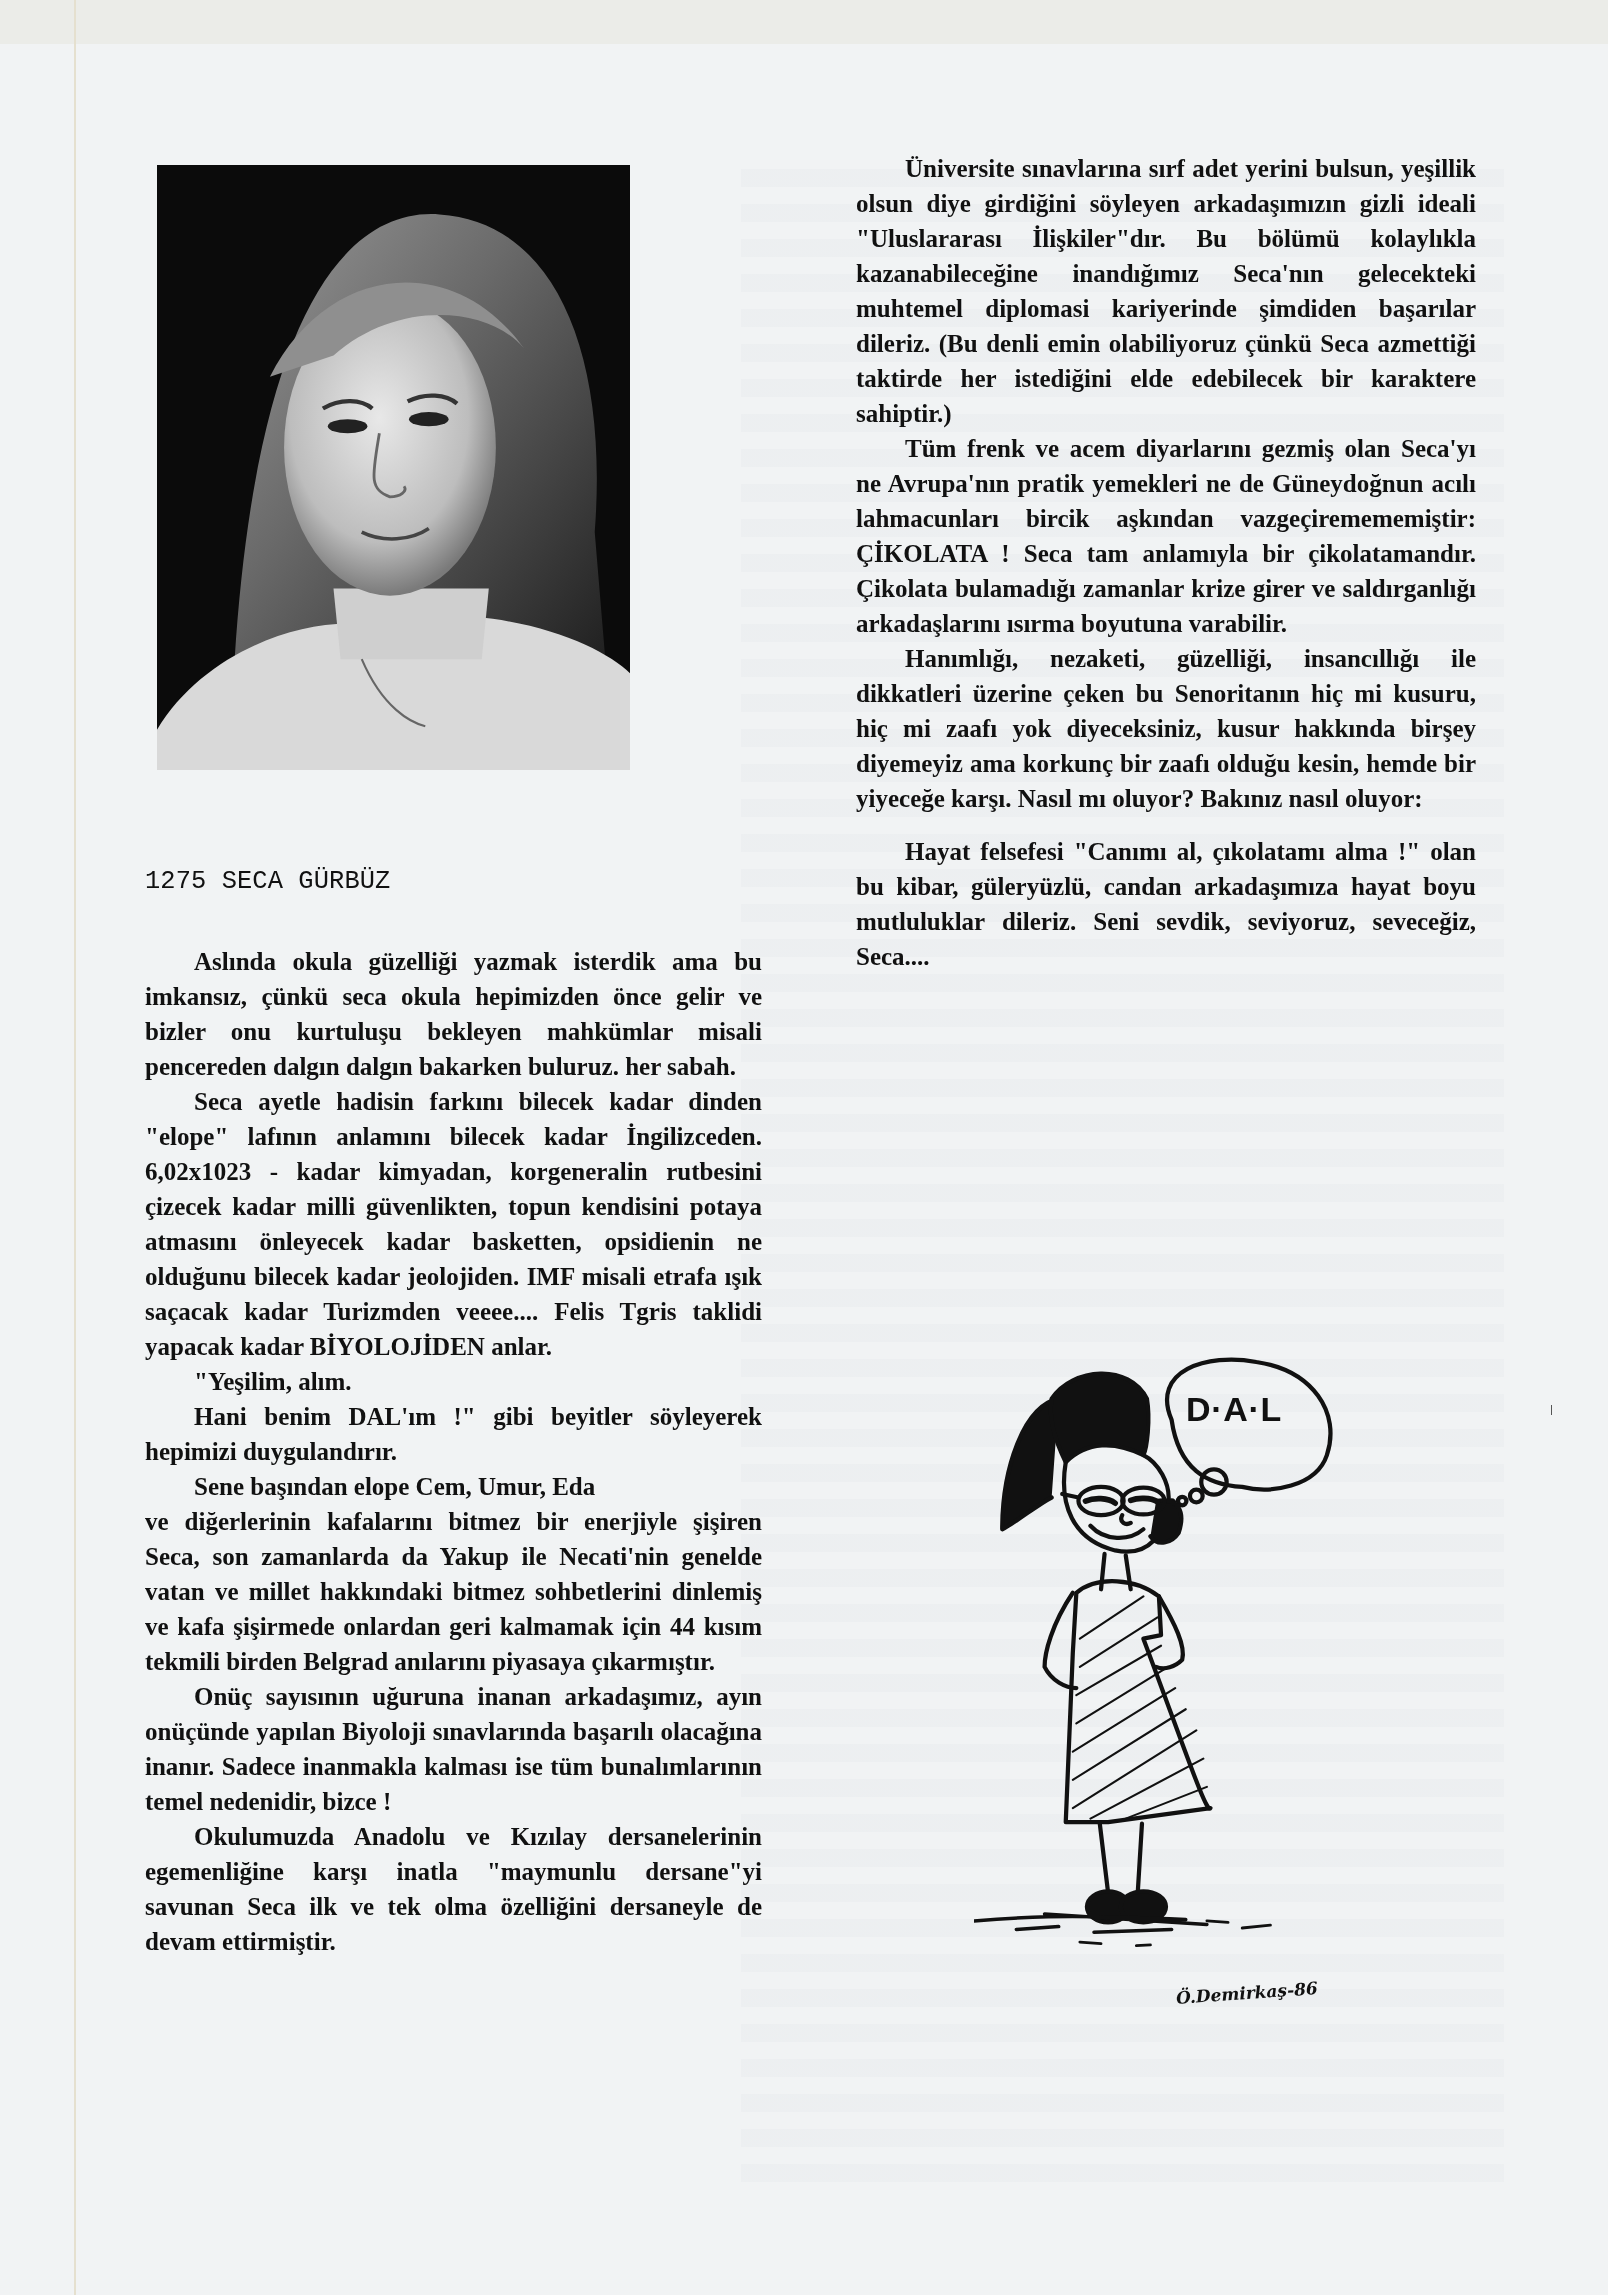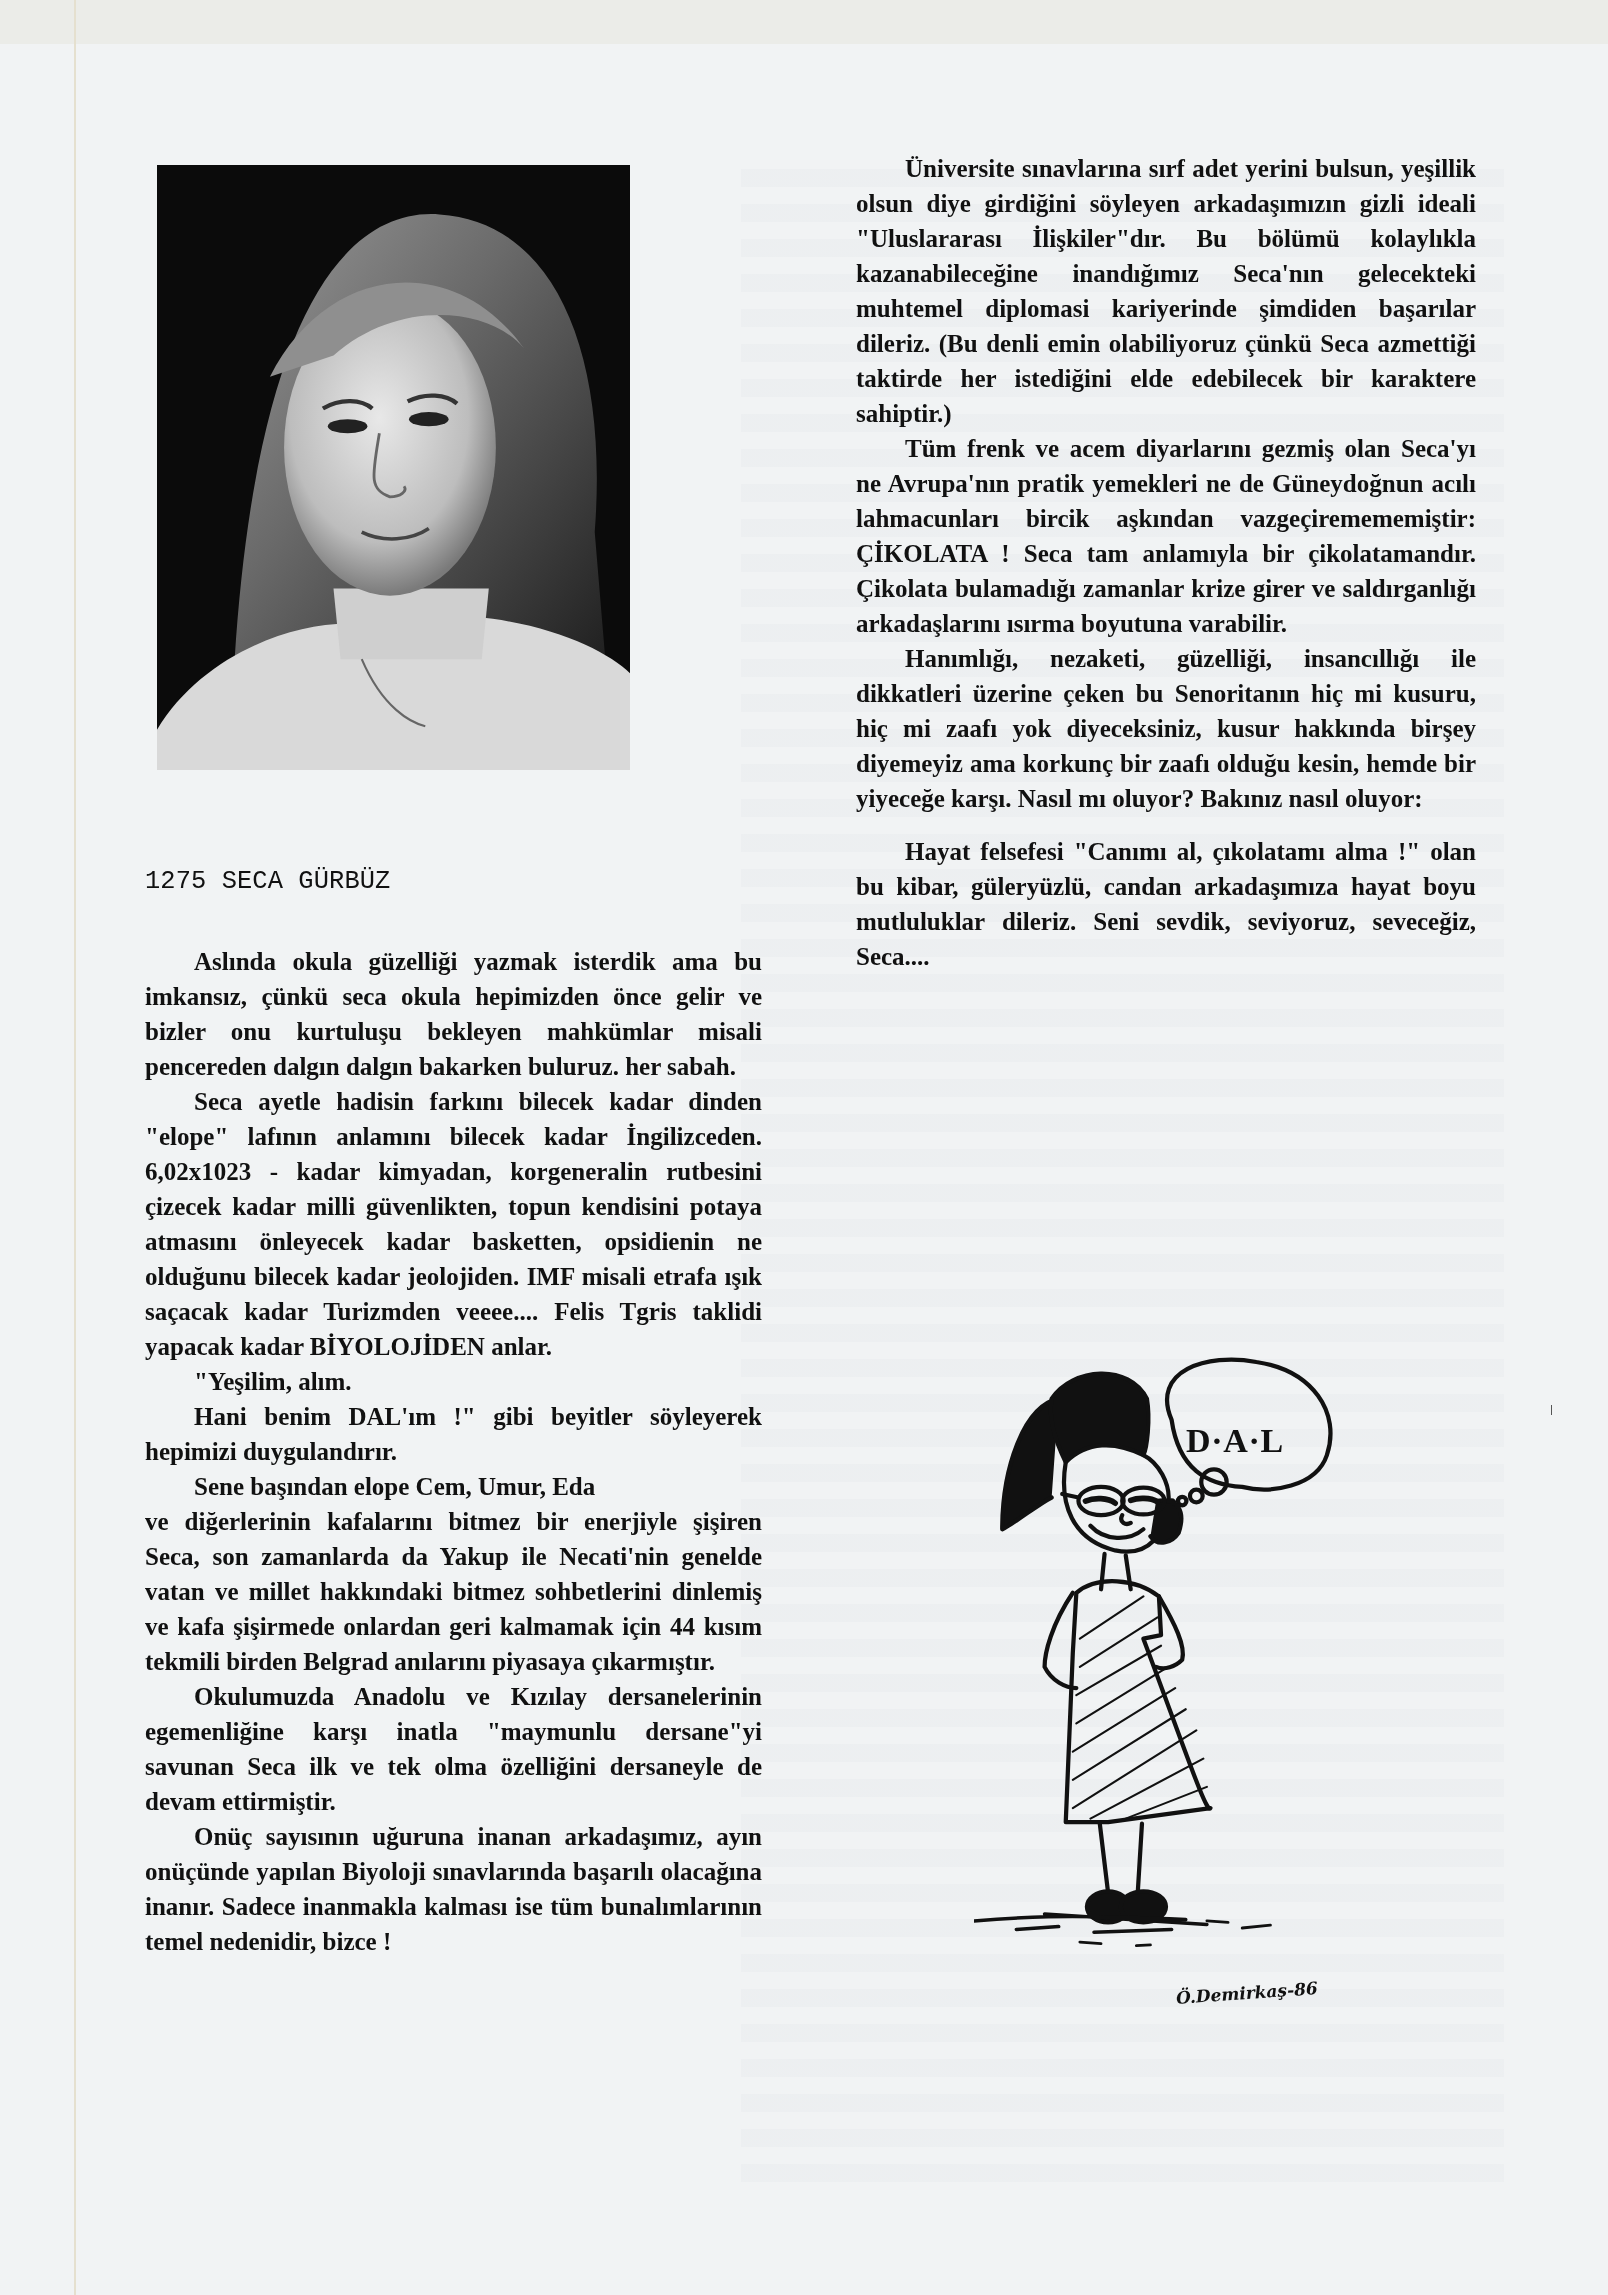--- a/index.html
+++ b/index.html
@@ -25,21 +25,21 @@
   .col { position: absolute; font-size: 25px; line-height: 35px; text-align: justify; }
   .col p { margin: 0; font-weight: bold; }
   .col p.indent { text-indent: 49px; }
   .left-col { left: 145px; top: 944px; width: 617px; }
   .right-col { left: 856px; top: 151px; width: 620px; }
   .heading { position: absolute; left: 145px; top: 867px; font-size: 25.4px; font-weight: normal; margin: 0; letter-spacing: 0.1px; font-family: Liberation Mono, monospace; }
   .gap { height: 18.4px; }
 
   .cartoon { position: absolute; left: 974px; top: 1356px; width: 367px; height: 650px; }
   .cartoon svg { width: 100%; height: 100%; display: block; }
-  .bubble-text { position: absolute; left: 1186px; top: 1390px; font-family: Liberation Serif, serif; font-weight: bold; font-size: 34px; letter-spacing: 0.7px; margin-top: 32px; }
+  .bubble-text { position: absolute; left: 1186px; top: 1390px; font-family: Liberation Sans, sans-serif; font-weight: bold; font-size: 34px; letter-spacing: 0.7px; }
   .signature { position: absolute; left: 1176px; top: 1983px; font-family: "DejaVu Serif", serif; font-style: italic; font-weight: bold; font-size: 17px; transform: rotate(-4deg); }
   .edge-mark { position: absolute; left: 1551px; top: 1405px; width: 1.4px; height: 10px; background: #555; }
 </style>
 </head>
 <body>
 
 <div class="top-strip"></div>
 <div class="left-margin-line"></div>
 <div class="ghost-bg"></div>
 
@@ -75,22 +75,22 @@
 
 <h1 class="heading">1275 SECA GÜRBÜZ</h1>
 
 <div class="col left-col">
   <p class="indent">Aslında okula güzelliği yazmak isterdik ama bu imkansız, çünkü seca okula hepimizden önce gelir ve bizler onu kurtuluşu bekleyen mahkümlar misali pencereden dalgın dalgın bakarken buluruz. her sabah.</p>
   <p class="indent">Seca ayetle hadisin farkını bilecek kadar dinden "elope" lafının anlamını bilecek kadar İngilizceden. 6,02x1023 - kadar kimyadan, korgeneralin rutbesini çizecek kadar milli güvenlikten, topun kendisini potaya atmasını önleyecek kadar basketten, opsidienin ne olduğunu bilecek kadar jeolojiden. IMF misali etrafa ışık saçacak kadar Turizmden veeee.... Felis Tgris taklidi yapacak kadar BİYOLOJİDEN anlar.</p>
   <p class="indent">"Yeşilim, alım.</p>
   <p class="indent">Hani benim DAL'ım !" gibi beyitler söyleyerek hepimizi duygulandırır.</p>
   <p class="indent">Sene başından elope Cem, Umur, Eda</p>
   <p>ve diğerlerinin kafalarını bitmez bir enerjiyle şişiren Seca, son zamanlarda da Yakup ile Necati'nin genelde vatan ve millet hakkındaki bitmez sohbetlerini dinlemiş ve kafa şişirmede onlardan geri kalmamak için 44 kısım tekmili birden Belgrad anılarını piyasaya çıkarmıştır.</p>
+  <p class="indent">Onüç sayısının uğuruna inanan arkadaşımız, ayın onüçünde yapılan Biyoloji sınavlarında başarılı olacağına inanır. Sadece inanmakla kalması ise tüm bunalımlarının temel nedenidir, bizce !</p>
   <p class="indent">Okulumuzda Anadolu ve Kızılay dersanelerinin egemenliğine karşı inatla "maymunlu dersane"yi savunan Seca ilk ve tek olma özelliğini dersaneyle de devam ettirmiştir.</p>
-  <p class="indent">Onüç sayısının uğuruna inanan arkadaşımız, ayın onüçünde yapılan Biyoloji sınavlarında başarılı olacağına inanır. Sadece inanmakla kalması ise tüm bunalımlarının temel nedenidir, bizce !</p>
 </div>
 
 <div class="col right-col">
   <p class="indent">Üniversite sınavlarına sırf adet yerini bulsun, yeşillik olsun diye girdiğini söyleyen arkadaşımızın gizli ideali "Uluslararası İlişkiler"dır. Bu bölümü kolaylıkla kazanabileceğine inandığımız Seca'nın gelecekteki muhtemel diplomasi kariyerinde şimdiden başarılar dileriz. (Bu denli emin olabiliyoruz çünkü Seca azmettiği taktirde her istediğini elde edebilecek bir karaktere sahiptir.)</p>
   <p class="indent">Tüm frenk ve acem diyarlarını gezmiş olan Seca'yı ne Avrupa'nın pratik yemekleri ne de Güneydoğnun acılı lahmacunları bircik aşkından vazgeçiremememiştir: ÇİKOLATA ! Seca tam anlamıyla bir çikolatamandır. Çikolata bulamadığı zamanlar krize girer ve saldırganlığı arkadaşlarını ısırma boyutuna varabilir.</p>
   <p class="indent">Hanımlığı, nezaketi, güzelliği, insancıllığı ile dikkatleri üzerine çeken bu Senoritanın hiç mi kusuru, hiç mi zaafı yok diyeceksiniz, kusur hakkında birşey diyemeyiz ama korkunç bir zaafı olduğu kesin, hemde bir yiyeceğe karşı. Nasıl mı oluyor? Bakınız nasıl oluyor:</p>
   <div class="gap"></div>
   <p class="indent">Hayat felsefesi "Canımı al, çıkolatamı alma !" olan bu kibar, güleryüzlü, candan arkadaşımıza hayat boyu mutluluklar dileriz. Seni sevdik, seviyoruz, seveceğiz, Seca....</p>
 </div>
 

